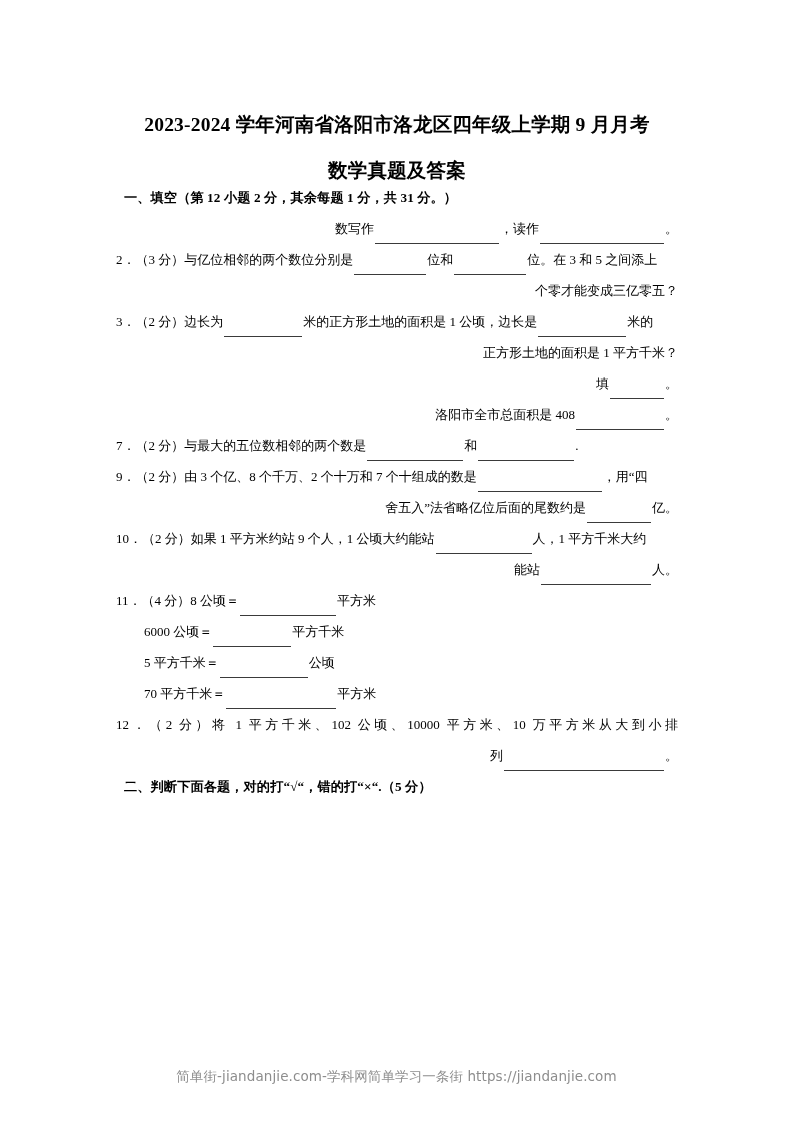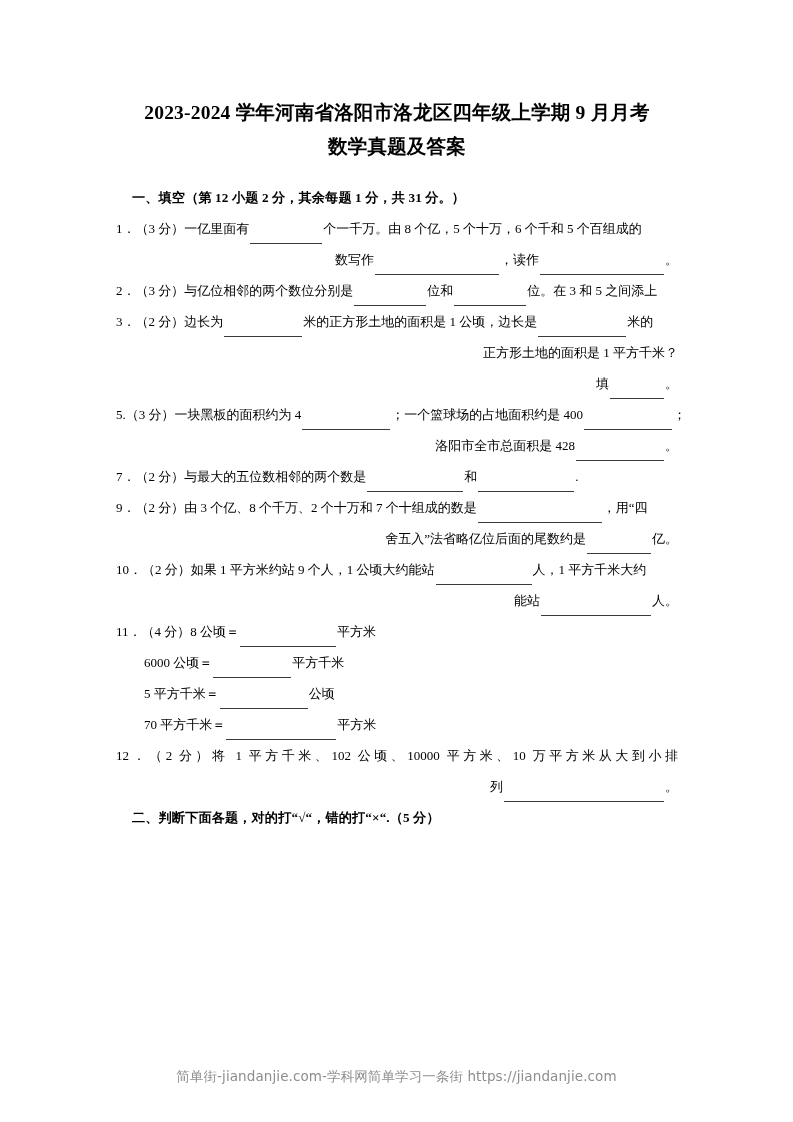--- a/index.html
+++ b/index.html
@@ -30,35 +30,35 @@
     position: absolute;
     left: 112px;
     top: 96px;
     width: 570px;
     text-align: center;
     font-size: 19.5px;
     font-weight: bold;
     line-height: 34px;
     letter-spacing: 0.2px;
   }
-  .doc-title .tline { display: block; }
+  .doc-title .tline { display: block; margin-top: 12px; }
 
   
   .content {
     position: absolute;
     left: 116px;
     top: 182px;
     width: 562px;
   }
 
   .section-head {
     font-size: 13.2px;
     font-weight: bold;
     line-height: 31px;
-    margin: 0 0 0 16px;
+    margin: 0 0 0 8px;
     letter-spacing: 0.1px;
   }
 
   .q {
     font-size: 13px;
     line-height: 31px;
     margin: 0;
     position: relative;
   }
   .q .ln {
@@ -117,40 +117,39 @@
   <div class="doc-title">
     <span class="tline">2023-2024 学年河南省洛阳市洛龙区四年级上学期 9 月月考</span>
     <span class="tline">数学真题及答案</span>
   </div>
 
   <div class="content">
 
     <div class="section-head">一、填空（第 12 小题 2 分，其余每题 1 分，共 31 分。）</div>
 
     <div class="q">
-      <span class="ln"><span>1．（3 分）一亿里面有</span><span class="bl w3"></span><span>个一千万。由 8 个亿，5 个十万，6 个千和 5 个百组成的</span></span>
       <span class="ln indent"><span>数写作</span><span class="bl w8"></span><span>，读作</span><span class="bl w8"></span><span>。</span></span>
     </div>
 
     <div class="q">
       <span class="ln"><span>2．（3 分）与亿位相邻的两个数位分别是</span><span class="bl w3"></span><span>位和</span><span class="bl w3"></span><span>位。在 3 和 5 之间添上</span></span>
+      <span class="ln indent">个零才能变成三亿零五？</span>
     </div>
 
     <div class="q">
       <span class="ln"><span>3．（2 分）边长为</span><span class="bl w4"></span><span>米的正方形土地的面积是 1 公顷，边长是</span><span class="bl w5"></span><span>米的</span></span>
       <span class="ln indent">正方形土地的面积是 1 平方千米？</span>
     </div>
 
     <div class="q">
       <span class="ln indent"><span>填</span><span class="bl w1"></span><span>。</span></span>
     </div>
 
     <div class="q">
-      <span class="ln"><span>5.（3 分）一块黑板的面积约为 4</span><span class="bl w5"></span><span>；一个篮球场的占地面积约是 400</span><span class="bl w5"></span><span>；</span></span>
-      <span class="ln indent"><span>洛阳市全市总面积是 428</span><span class="bl w5"></span><span>。</span></span>
+      <span class="ln indent"><span>洛阳市全市总面积是 408</span><span class="bl w5"></span><span>。</span></span>
     </div>
 
 
     <div class="q">
       <span class="ln"><span>7．（2 分）与最大的五位数相邻的两个数是</span><span class="bl w6"></span><span>和</span><span class="bl w6"></span><span>.</span></span>
     </div>
 
 
     <div class="q">
       <span class="ln"><span>9．（2 分）由 3 个亿、8 个千万、2 个十万和 7 个十组成的数是</span><span class="bl w8"></span><span>，用“四</span></span>

